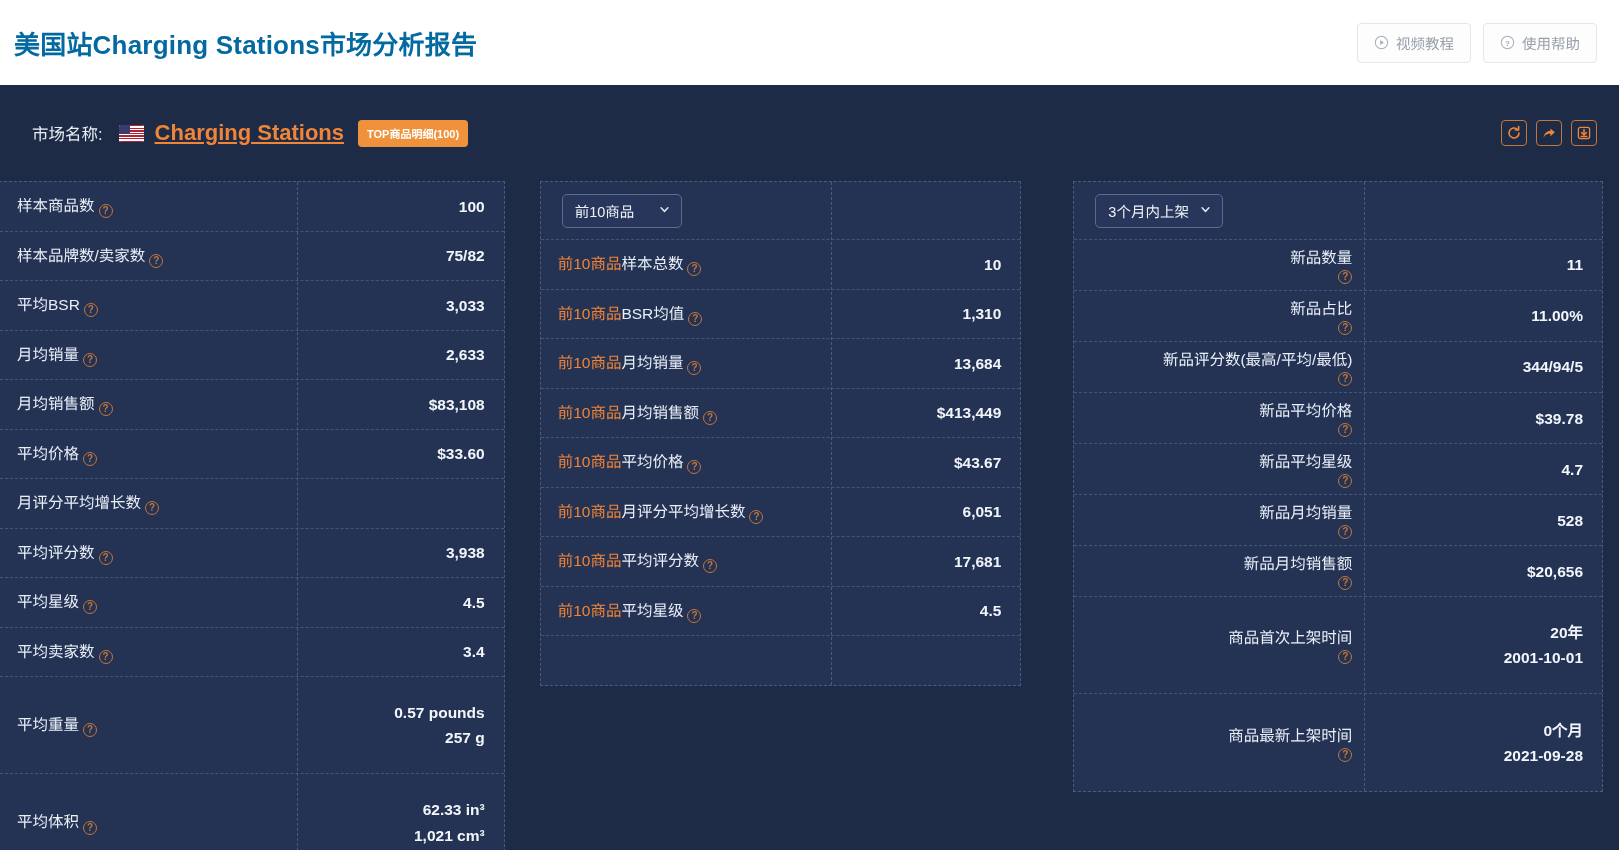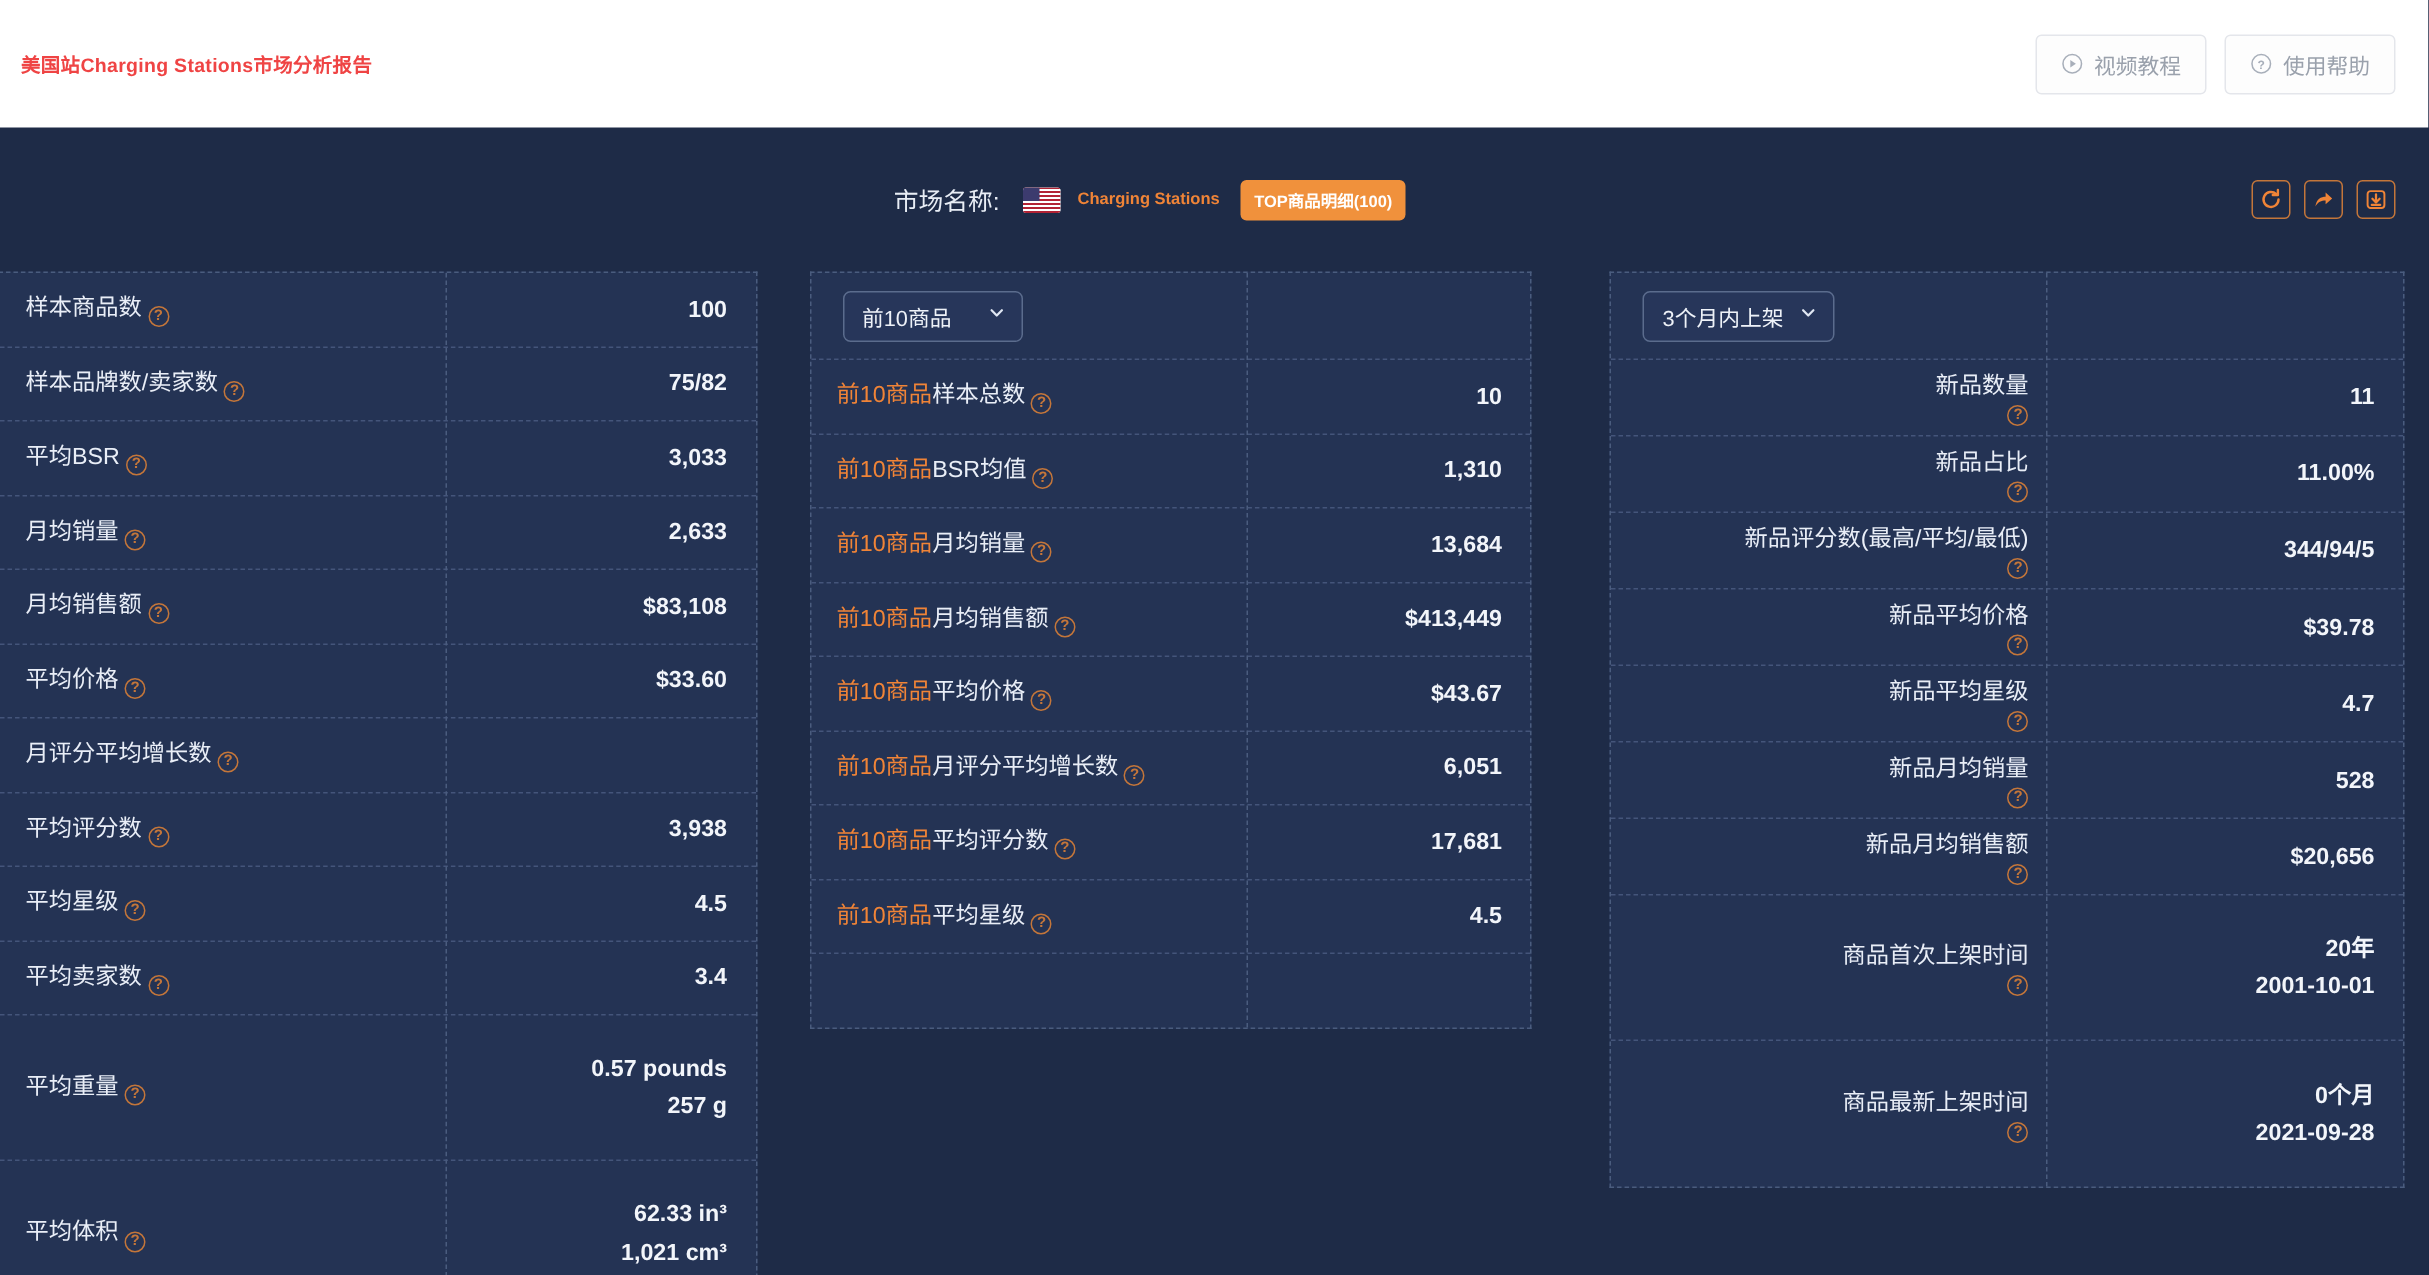--- a/index.html
+++ b/index.html
@@ -18,23 +18,23 @@
   
   .topbar {
     height: 85px;
     background: #ffffff;
     display: flex;
     align-items: center;
     justify-content: space-between;
     padding: 0 22px 0 14px;
   }
   .page-title {
-    font-size: 13px;
+    font-size: 26px;
     font-weight: bold;
-    color: #ef4444;
+    color: #0369a1;
     letter-spacing: .2px;
     white-space: nowrap;
   }
   .topbar-actions { display: flex; gap: 12px; align-items: center; }
   .ghost-btn {
     height: 40px;
     min-width: 110px;
     padding: 0 16px;
     background: #fdfdfd;
     border: 1px solid #e4e6eb;
@@ -50,21 +50,21 @@
   }
   .ghost-btn svg { display: block; }
 
   
   .marketbar {
     height: 96px;
     display: flex;
     align-items: center;
     padding: 0 22px 0 32px;
   }
-  .market-left { display: flex; align-items: center; gap: 0; flex: 1; justify-content: center; }
+  .market-left { display: flex; align-items: center; gap: 0; flex: 1; }
   .market-label {
     color: #e8edf5;
     font-size: 16.5px;
     margin-right: 16px;
     white-space: nowrap;
   }
   .flag {
     width: 25px; height: 17px;
     border-radius: 2px;
     position: relative;
@@ -80,25 +80,26 @@
       #b22234 0, #b22234 1.31px,
       #ffffff 1.31px, #ffffff 2.62px);
   }
   .flag .canton {
     position: absolute; left: 0; top: 0;
     width: 11px; height: 9px;
     background: #3c3b6e;
   }
   .market-name {
     color: #f08437;
-    font-size: 11px;
+    font-size: 22px;
     font-weight: bold;
     white-space: nowrap;
     margin-right: 14px;
     cursor: pointer;
+    text-decoration: underline;
   }
   .top-badge {
     background: #f0913c;
     color: #ffffff;
     font-size: 11px;
     font-weight: bold;
     border-radius: 4px;
     padding: 5px 9px 6px;
     white-space: nowrap;
     cursor: pointer;

